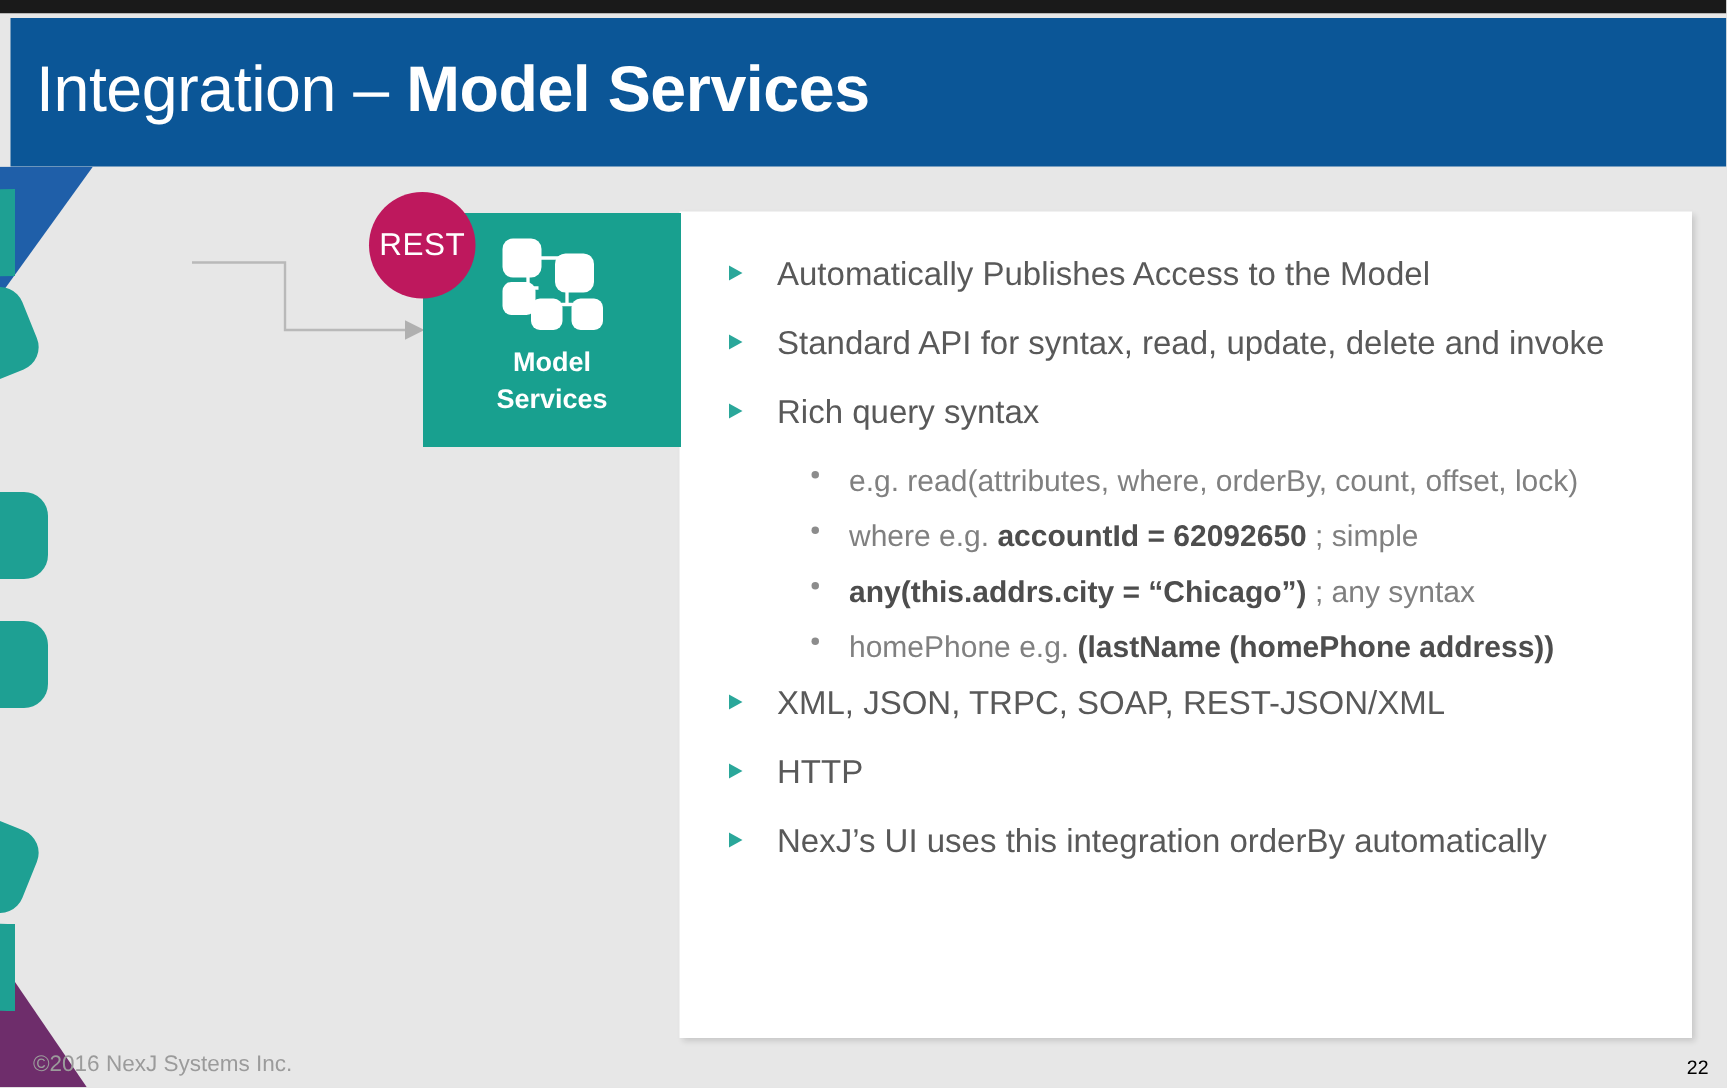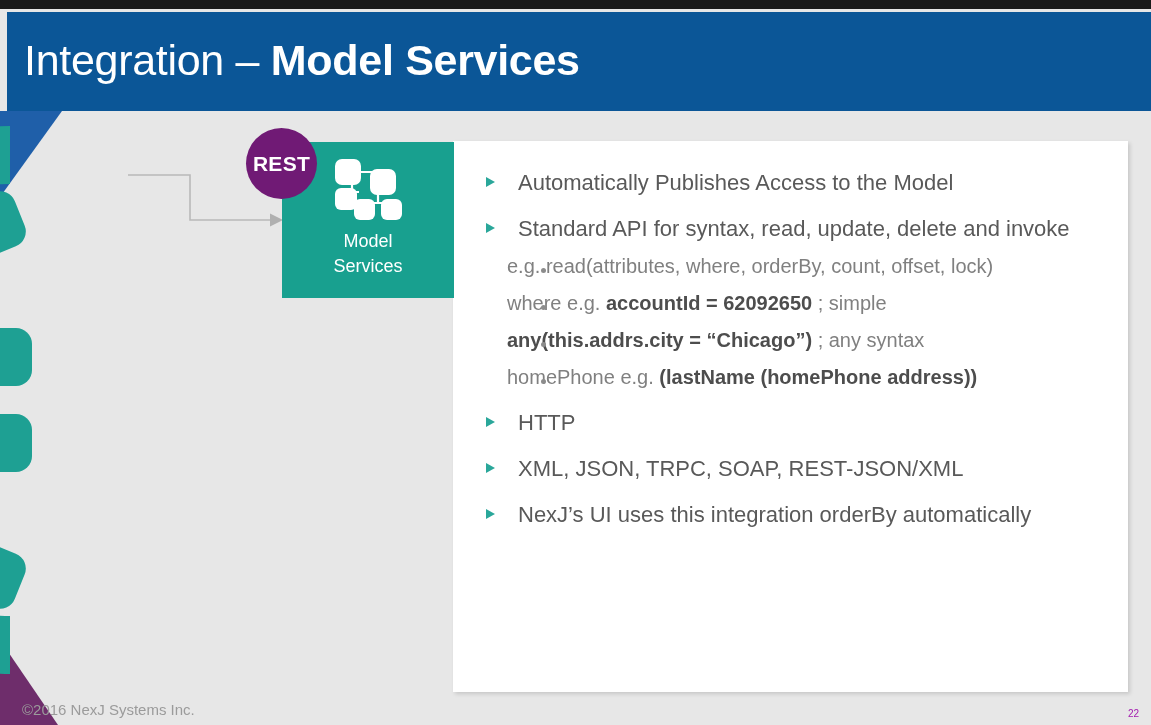--- a/index.html
+++ b/index.html
@@ -93,27 +93,27 @@
   }
 
   
   .rest-badge {
     position: absolute;
     left: 246px;
     top: 128px;
     width: 71px;
     height: 71px;
     border-radius: 50%;
-    background: #701a75;
+    background: #be185d;
     color: #ffffff;
     display: flex;
     align-items: center;
     justify-content: center;
     font-size: 21px;
-    font-weight: 700;
+    font-weight: 400;
     letter-spacing: 0.3px;
     z-index: 4;
   }
 
   
   .node {
     position: absolute;
     left: 282px;
     top: 142px;
     width: 172px;
@@ -130,21 +130,21 @@
     height: 62px;
   }
   .node-label {
     position: absolute;
     left: 0;
     right: 0;
     top: 87px;
     text-align: center;
     color: #ffffff;
     font-size: 18px;
-    font-weight: 400;
+    font-weight: 700;
     line-height: 25px;
   }
 
   
   .card {
     position: absolute;
     left: 453px;
     top: 141px;
     width: 675px;
     height: 551px;
@@ -178,25 +178,25 @@
   }
   .bullet .txt {
     color: #595959;
     font-size: 22px;
     line-height: 30px;
     font-weight: 400;
   }
 
   .sub {
     position: relative;
-    padding-left: 54px;
+    padding-left: 113px;
     padding-right: 14px;
     min-height: 37px;
     display: flex;
-    align-items: flex-start;
+    align-items: flex-end;
   }
   .sub .marker {
     position: absolute;
     left: 88px;
     top: 16px;
     width: 5px;
     height: 5px;
     border-radius: 50%;
     background: #8c8c8c;
   }
@@ -217,22 +217,22 @@
     left: 22px;
     bottom: 7px;
     color: #9b9b9b;
     font-size: 15px;
     z-index: 1;
   }
   .page-num {
     position: absolute;
     right: 12px;
     bottom: 6px;
-    color: #a21caf;
-    font-size: 10px;
+    color: #000000;
+    font-size: 13px;
   }
 </style>
 </head>
 <body>
 
 <div id="slide">
 
   <div class="topbar"></div>
   <div class="topbar-hairline"></div>
 
@@ -301,43 +301,47 @@
   <div class="card">
     <div class="bullets" id="bullets">
         <div class="bullet">
           <span class="marker"></span>
           <span class="txt">Automatically Publishes Access to the Model</span>
         </div>
         <div class="bullet">
           <span class="marker"></span>
           <span class="txt">Standard API for syntax, read, update, delete and invoke</span>
         </div>
+        <div class="bullet">
+          <span class="marker"></span>
+          <span class="txt">Rich query syntax</span>
+        </div>
         <div class="sub">
           <span class="marker"></span>
           <span class="txt"><span>e.g. read(attributes, where, orderBy, count, offset, lock)</span></span>
         </div>
         <div class="sub">
           <span class="marker"></span>
           <span class="txt"><span>where e.g. </span><b>accountId = 62092650</b><span> ; simple</span></span>
         </div>
         <div class="sub">
           <span class="marker"></span>
           <span class="txt"><b>any(this.addrs.city = “Chicago”)</b><span> ; any syntax</span></span>
         </div>
         <div class="sub">
           <span class="marker"></span>
           <span class="txt"><span>homePhone e.g. </span><b>(lastName (homePhone address))</b></span>
         </div>
         <div class="bullet">
           <span class="marker"></span>
+          <span class="txt">XML, JSON, TRPC, SOAP, REST-JSON/XML</span>
+        </div>
+        <div class="bullet">
+          <span class="marker"></span>
           <span class="txt">HTTP</span>
-        </div>
-        <div class="bullet">
-          <span class="marker"></span>
-          <span class="txt">XML, JSON, TRPC, SOAP, REST-JSON/XML</span>
         </div>
         <div class="bullet">
           <span class="marker"></span>
           <span class="txt">NexJ’s UI uses this integration orderBy automatically</span>
         </div>
       </div>
   </div>
 
   <div class="footer-copy">©2016 NexJ Systems Inc.</div>
   <div class="page-num">22</div>

